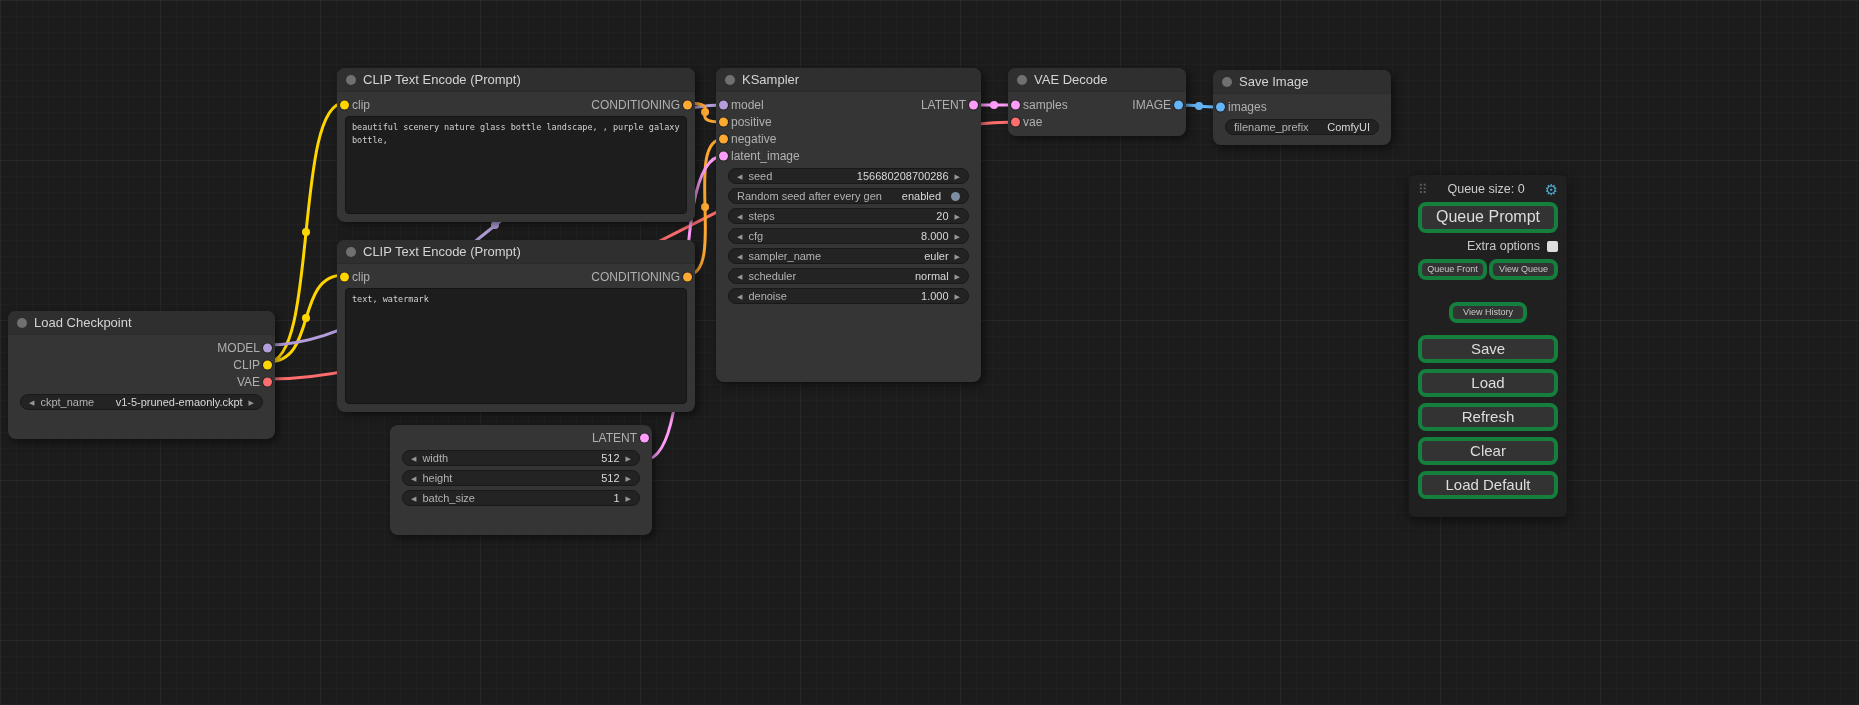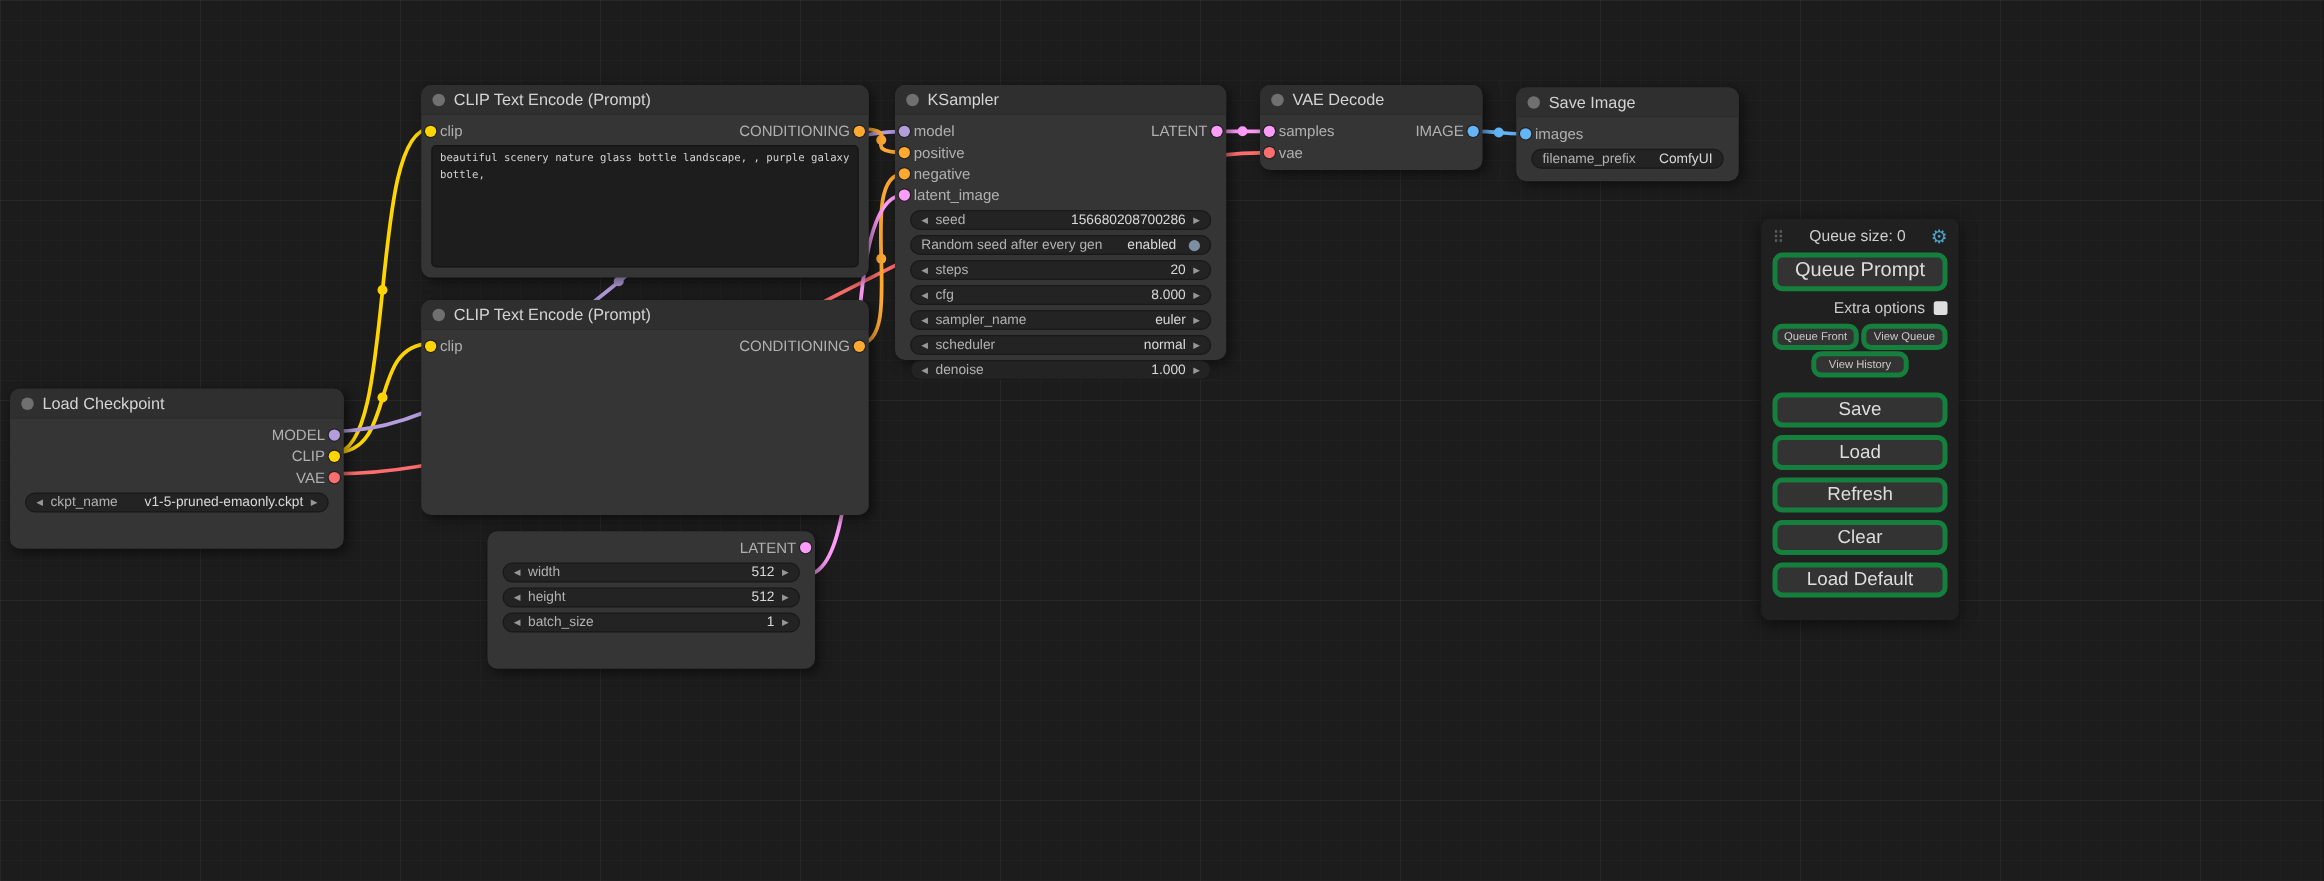--- a/index.html
+++ b/index.html
@@ -84,21 +84,21 @@
   .gear { color:#4da6c9; font-size:15px; line-height:1; cursor:pointer; flex:0 0 auto; }
   .btn {
     display:block; width:100%; background:#333333; border:4px solid #15803d;
     border-radius:8px; color:#dddddd; font-size:15px; text-align:center;
     padding:1px 0 2px; margin-bottom:6px; cursor:pointer;
     font-family:"Liberation Sans", sans-serif;
   }
   .btn.big { font-size:16px; padding:2px 0 3px; }
   .extra-row { display:flex; align-items:center; justify-content:flex-end; gap:7px; font-size:12.5px; margin:2px 0 6px; color:#c9c9c9; }
   .checkbox { width:11px; height:11px; background:#dedede; border-radius:2px; cursor:pointer; }
-  .small-row { display:flex; gap:2px; margin-bottom:1px; }
+  .small-row { display:flex; gap:2px; margin-bottom:22px; }
   .btn.small { font-size:9px; padding:1px 2px 2px; margin:0; flex:1; border-radius:8px; color:#c9c9c9; }
   .center-row { display:flex; justify-content:center; margin-bottom:12px; }
   .center-row .btn.small { flex:0 0 auto; width:78px; }
 </style>
 </head>
 <body>
 
 <div class="canvas">
 
   <svg class="wires" width="1859" height="705">
@@ -173,20 +173,21 @@
       <span class="title-text">CLIP Text Encode (Prompt)</span>
     </div>
     <div class="slots">
       <div class="slot">
         <span class="port in" style="background-color: rgb(255, 213, 0);"></span>
         <span>clip</span>
         <span class="out-label">CONDITIONING</span>
         <span class="port out" style="background-color: rgb(255, 169, 49);"></span>
       </div>
     </div>
+    <div class="prompt-text">text, watermark</div>
   </div>
 
   <div class="node" style="left:390px;top:425px;width:262px;height:110px">
     <div class="slots">
       <div class="slot out">
         <span class="out-label">LATENT</span>
         <span class="port out" style="background-color: rgb(255, 156, 249);"></span>
       </div>
     </div>
     <div class="widgets">
@@ -204,21 +205,21 @@
       </div>
       <div class="widget">
         <span class="arrow">◀</span>
         <span class="wlabel">batch_size</span>
         <span class="wvalue">1</span>
         <span class="arrow">▶</span>
       </div>
     </div>
   </div>
 
-  <div class="node" style="left:716px;top:68px;width:265px;height:220px">
+  <div class="node" style="left:716px;top:68px;width:265px;height:314px">
     <div class="node-title">
       <span class="title-dot"></span>
       <span class="title-text">KSampler</span>
     </div>
     <div class="slots">
       <div class="slot">
         <span class="port in" style="background-color: rgb(179, 157, 219);"></span>
         <span>model</span>
         <span class="out-label">LATENT</span>
         <span class="port out" style="background-color: rgb(255, 156, 249);"></span>

